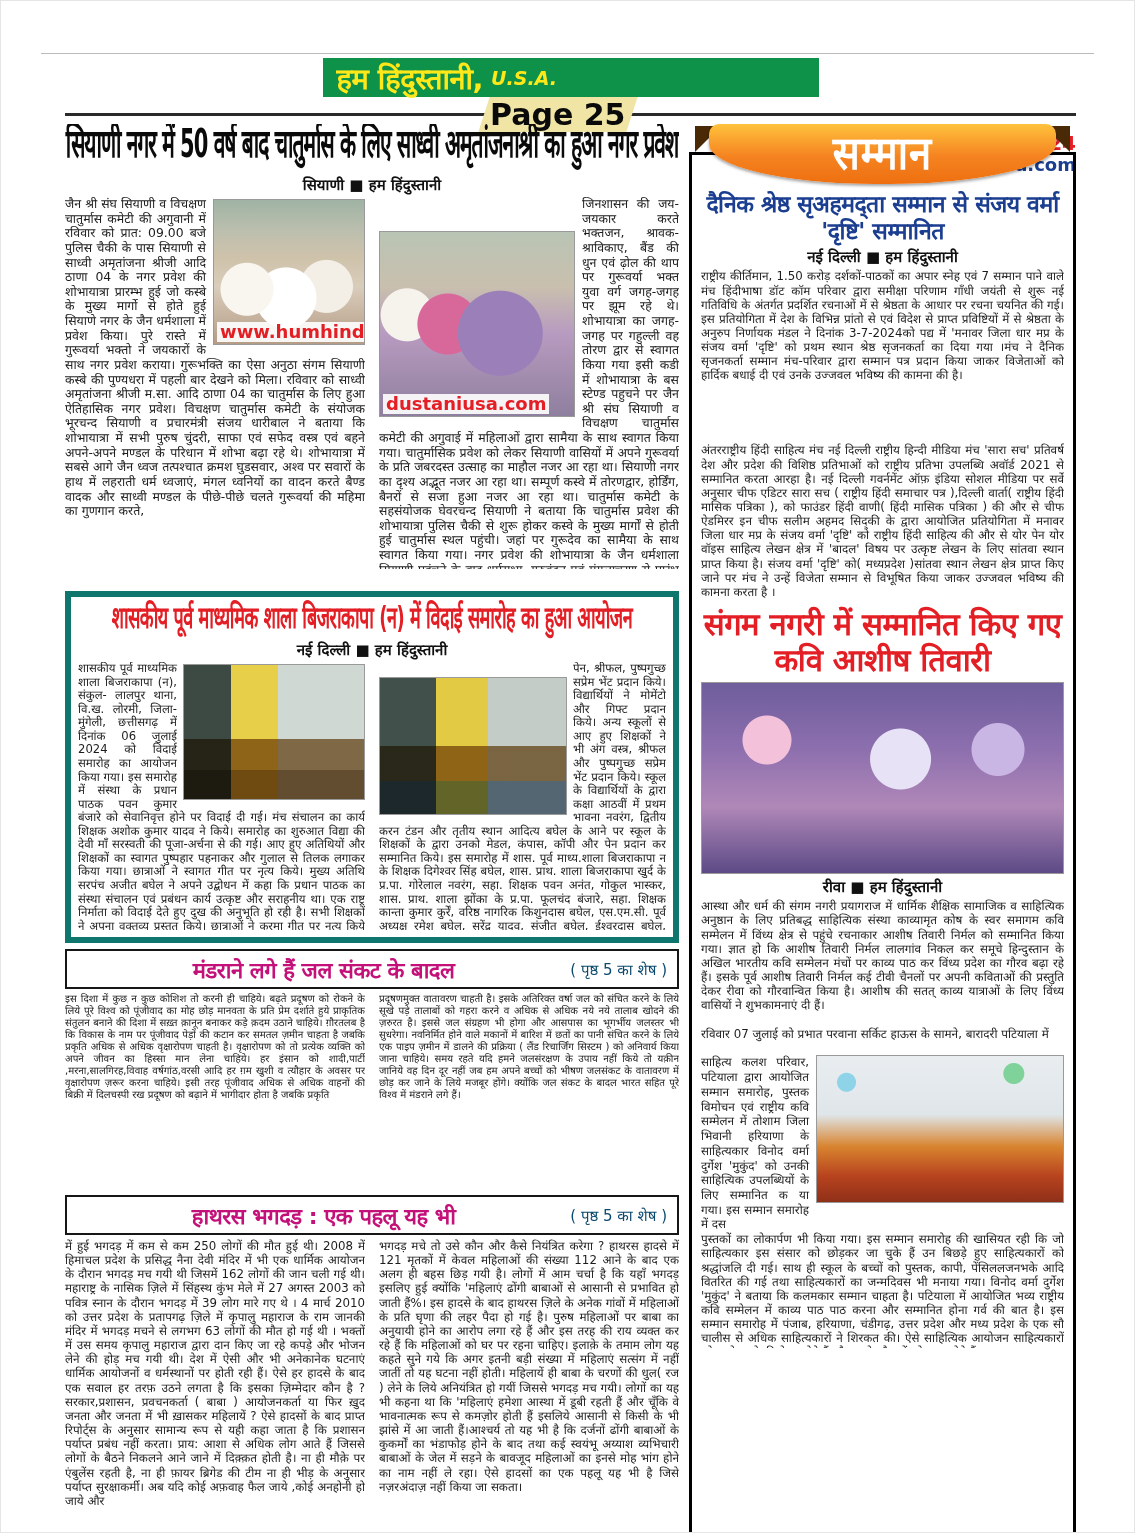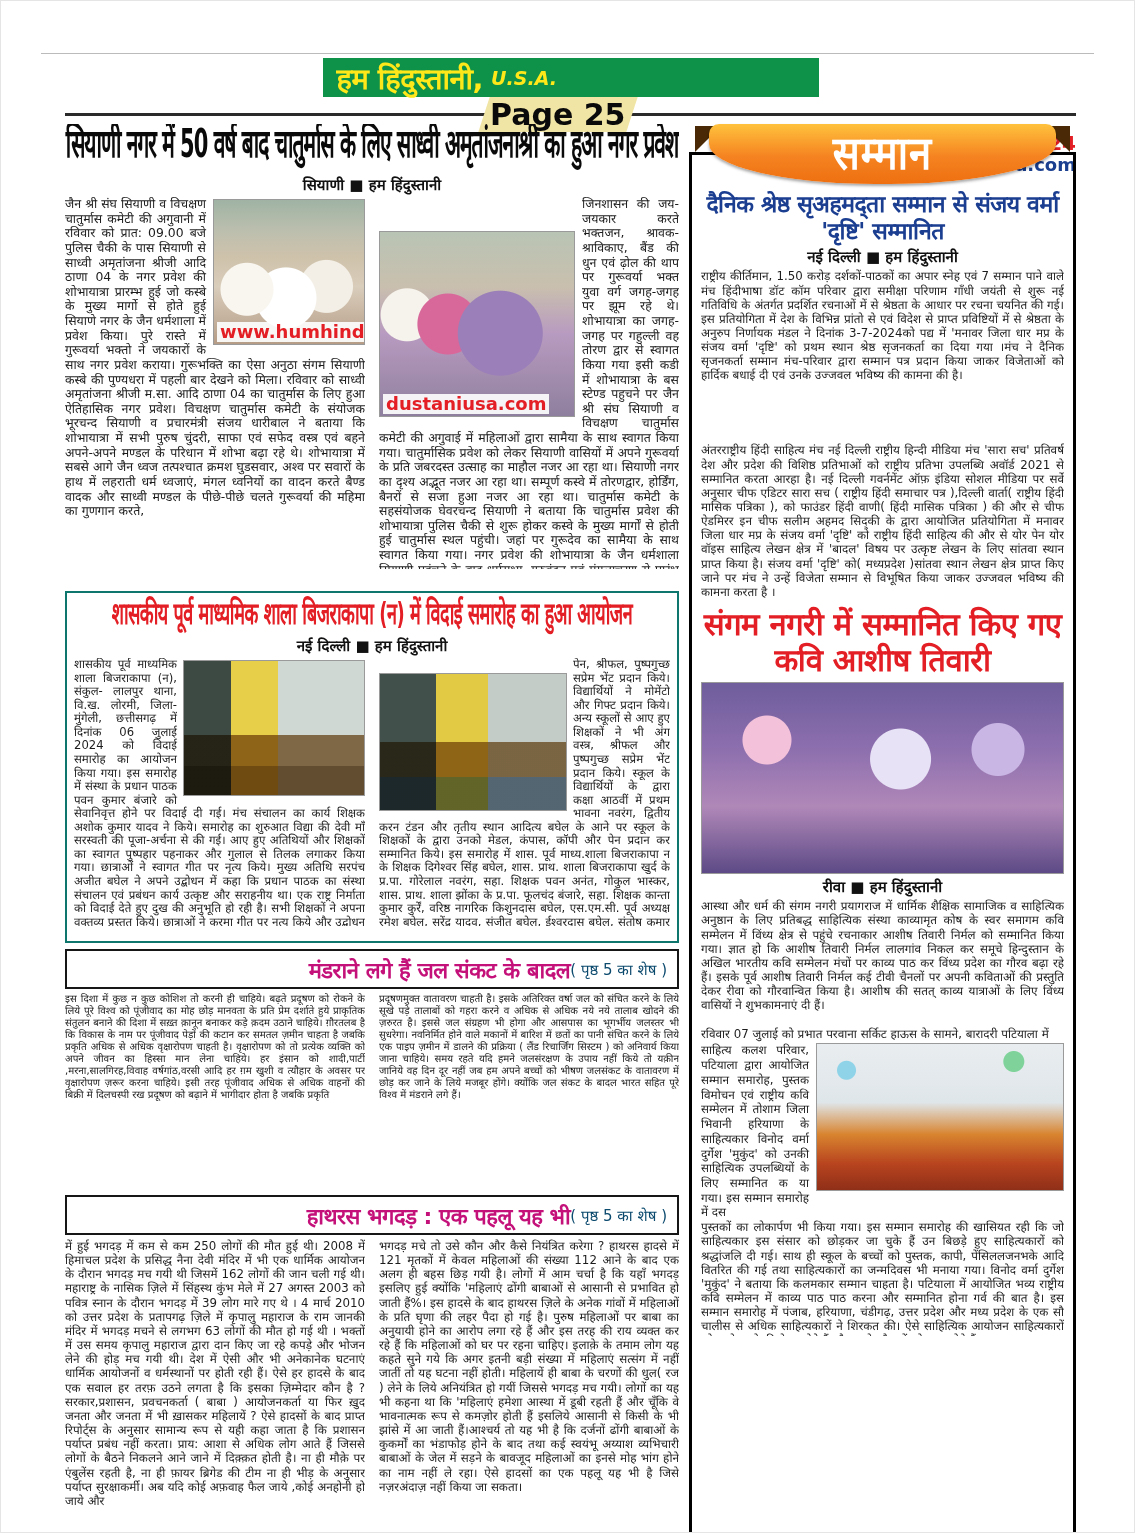--- a/index.html
+++ b/index.html
@@ -69,31 +69,31 @@
   .siyani h1 { font-size:21px; line-height:1.1; transform:scale(1,1.85); transform-origin:top center;
                text-align:center; white-space:nowrap; letter-spacing:-1px; height:44px; color:#0a0a0a; }
   .siyani .byline { margin-top:6px; }
   .cols2 { display:flex; gap:14px; }
   .cols2 .col { width:50%; overflow:hidden; }
   .siyani .col { height:372px; font-size:12.4px; line-height:1.18; }
   .siyani .ph1 { float:right; width:152px; height:146px; margin:2px 0 3px 7px; }
   .siyani .ph2 { float:left; width:196px; height:186px; margin:34px 7px 3px 0; }
 
   
-  .vidai { border:2px solid #0f766e; margin-top:5px; height:352px; overflow:hidden; padding:4px 7px; }
+  .vidai { border:6px solid #0f766e; margin-top:5px; height:352px; overflow:hidden; padding:4px 7px; }
   .vidai h2 { font-size:18px; line-height:1.1; transform:scale(1,1.7); transform-origin:top center;
               text-align:center; white-space:nowrap; letter-spacing:-0.5px; height:36px; color:#e31e24; }
   .vidai .col { height:268px; font-size:11.6px; line-height:1.17; }
   .vidai .ph3 { float:right; width:182px; height:136px; margin:2px 0 3px 6px; }
   .vidai .ph4 { float:left; width:188px; height:138px; margin:15px 6px 3px 0; }
 
   
   .cont { margin-top:6px; }
   .cont .bar { border:2px solid #161616; display:flex; align-items:center; padding:3px 10px; }
-  .cont .bar h3 { flex:1; text-align:right; color:#c4117a; font-size:22px; letter-spacing:-0.5px; }
+  .cont .bar h3 { flex:1; text-align:center; color:#c4117a; font-size:22px; letter-spacing:-0.5px; }
   .cont .bar .tag { font-size:15px; font-weight:normal; color:#0c4a6e; white-space:nowrap; }
   .cont .cols2 { margin-top:4px; }
   .jal .col { height:196px; overflow:hidden; font-size:10px; line-height:1.2; }
   .hathras .col { height:312px; overflow:hidden; font-size:11.8px; line-height:1.2; }
 
   
   .ribbon { position:absolute; top:0; left:6px; right:6px; height:60px; z-index:3; }
   .ribbon::before, .ribbon::after { content:""; position:absolute; top:2px; width:0; height:0;
       border-style:solid; }
   .ribbon::before { left:0; border-width:26px 26px 0 0; border-color:#4a2a06 transparent transparent transparent; }
@@ -111,21 +111,21 @@
   .h-blue  { color:#1b3e91; font-size:23px; letter-spacing:-0.5px; }
   .h-black { color:#0c0c0c; font-size:21px; letter-spacing:-0.5px; }
   .h-red   { color:#e31e24; font-size:31px; letter-spacing:-0.5px; }
   .h-maroon{ color:#8f1d22; font-size:22px; letter-spacing:-0.5px; }
   .rb-body { font-size:11.8px; line-height:1.2; overflow:hidden; }
   .a-body { height:172px; }
   .b-body { height:164px; margin-top:2px; }
   .c-photo { width:100%; height:192px; margin:3px 0 2px; }
   .c-body { height:128px; }
   .d-intro { font-size:11.8px; line-height:1.2; }
-  .d-wrap { overflow:hidden; margin-top:2px; }
+  .d-wrap { overflow:hidden; margin-top:14px; }
   .d-photo { float:right; width:248px; height:148px; margin:0 0 3px 7px; }
   .d-beside { font-size:11.8px; line-height:1.25; }
   .d-rest { height:116px; }
 </style>
 </head>
 <body>
 
 <div class="page">
   <div class="top-rule"></div>
 

